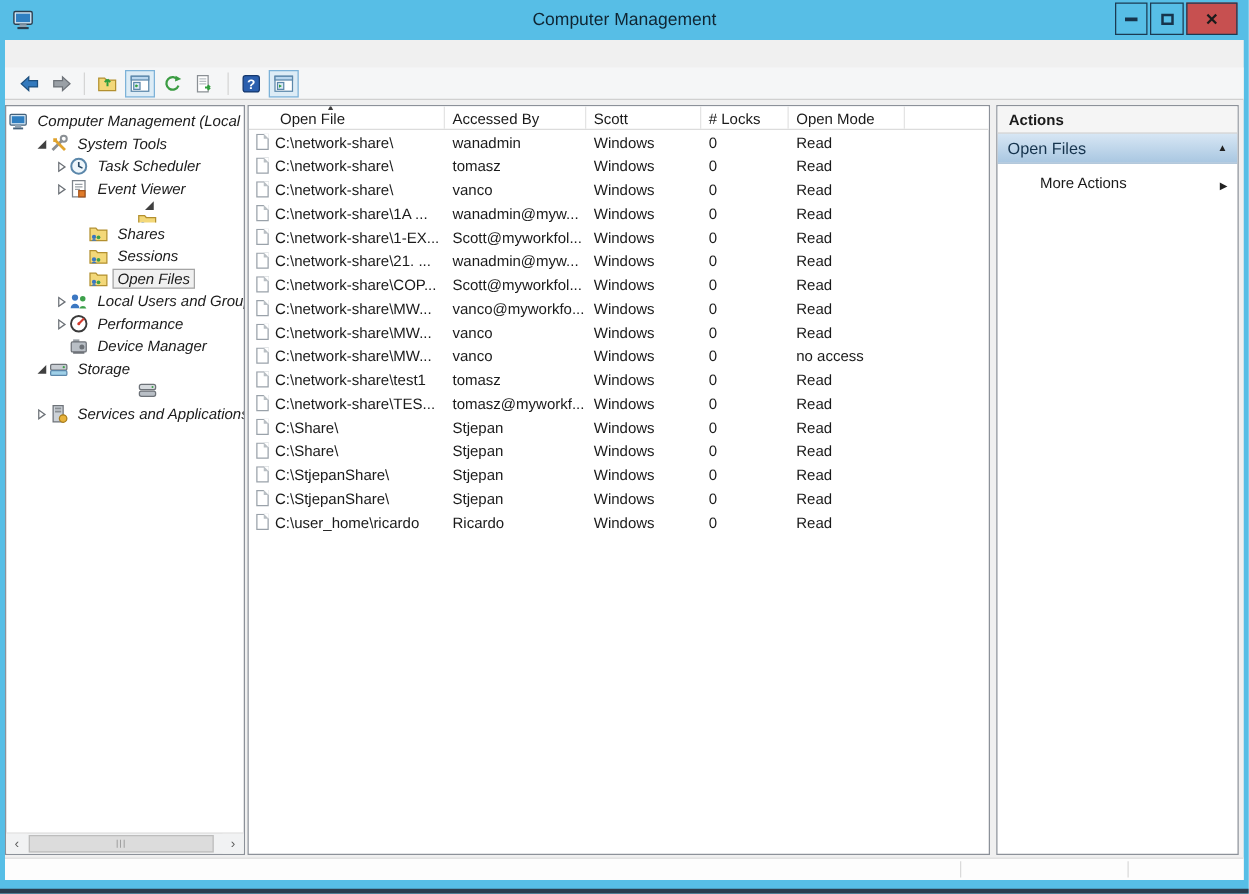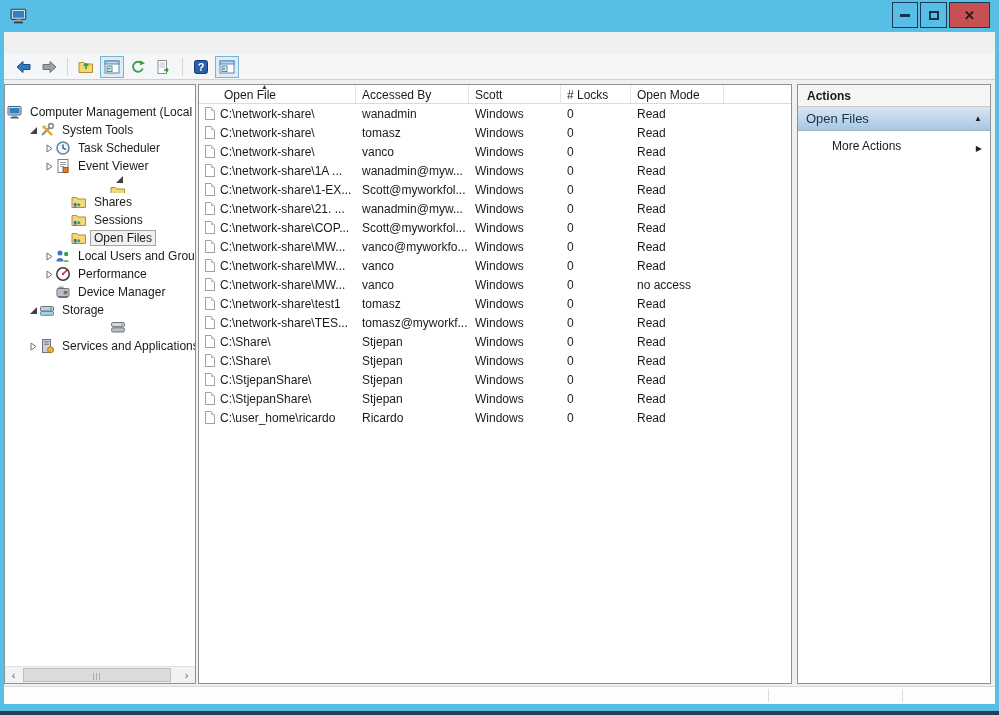--- a/index.html
+++ b/index.html
@@ -79,20 +79,21 @@
 
   <div class="titlebar">
     <span class="app-icon">
       <svg width="18" height="18" viewBox="0 0 16 16">
           <rect x="1" y="2" width="13" height="9" rx="1" fill="#cfe3f2" stroke="#2b3e4f"></rect>
           <rect x="2.5" y="3.5" width="10" height="6" fill="#2f7fc1"></rect>
           <rect x="5" y="11" width="5" height="2" fill="#8fa3b3"></rect>
           <rect x="3.5" y="13" width="8" height="1.5" fill="#2b3e4f"></rect>
         </svg>
     </span>
+    <div class="title-text">Computer Management</div>
     <div class="winbtn btn-min">
         <span class="min-glyph"></span>
       </div>
     <div class="winbtn btn-max">
         <span class="max-glyph"></span>
       </div>
     <div class="winbtn btn-close">
         <span>✕</span>
       </div>
   </div>
@@ -168,21 +169,21 @@
               <rect x="1" y="2" width="14" height="12" fill="#fff" stroke="#5b87aa"></rect>
               <rect x="1" y="2" width="14" height="3" fill="#b9d6ee" stroke="#5b87aa"></rect>
               <rect x="3" y="7" width="5" height="5.5" fill="#dceaf6" stroke="#5b87aa"></rect>
               <polygon points="4.2,8.5 6.6,9.8 4.2,11.1" fill="#2e9e3c"></polygon>
             </svg>
           </span>
         </div>
       </div>
 
     <div class="panel tree-panel">
-      <div id="tree" style="padding-top:18px;">
+      <div id="tree" style="padding-top:3px;font-style:italic;">
           <div class="tree-row" style="padding-left: 2px;">
             <span class="ticon">
               <svg width="16" height="16" viewBox="0 0 16 16">
                 <rect x="1" y="2.5" width="13" height="8.5" rx="1" fill="#cfe3f2" stroke="#44617a"></rect>
                 <rect x="2.5" y="4" width="10" height="5.5" fill="#2f7fc1"></rect>
                 <rect x="5" y="11" width="5" height="2" fill="#8fa3b3"></rect>
                 <rect x="3.5" y="13" width="8" height="1.5" fill="#44617a"></rect>
               </svg>
             </span>
             <span class="tlabel">Computer Management (Local</span>

